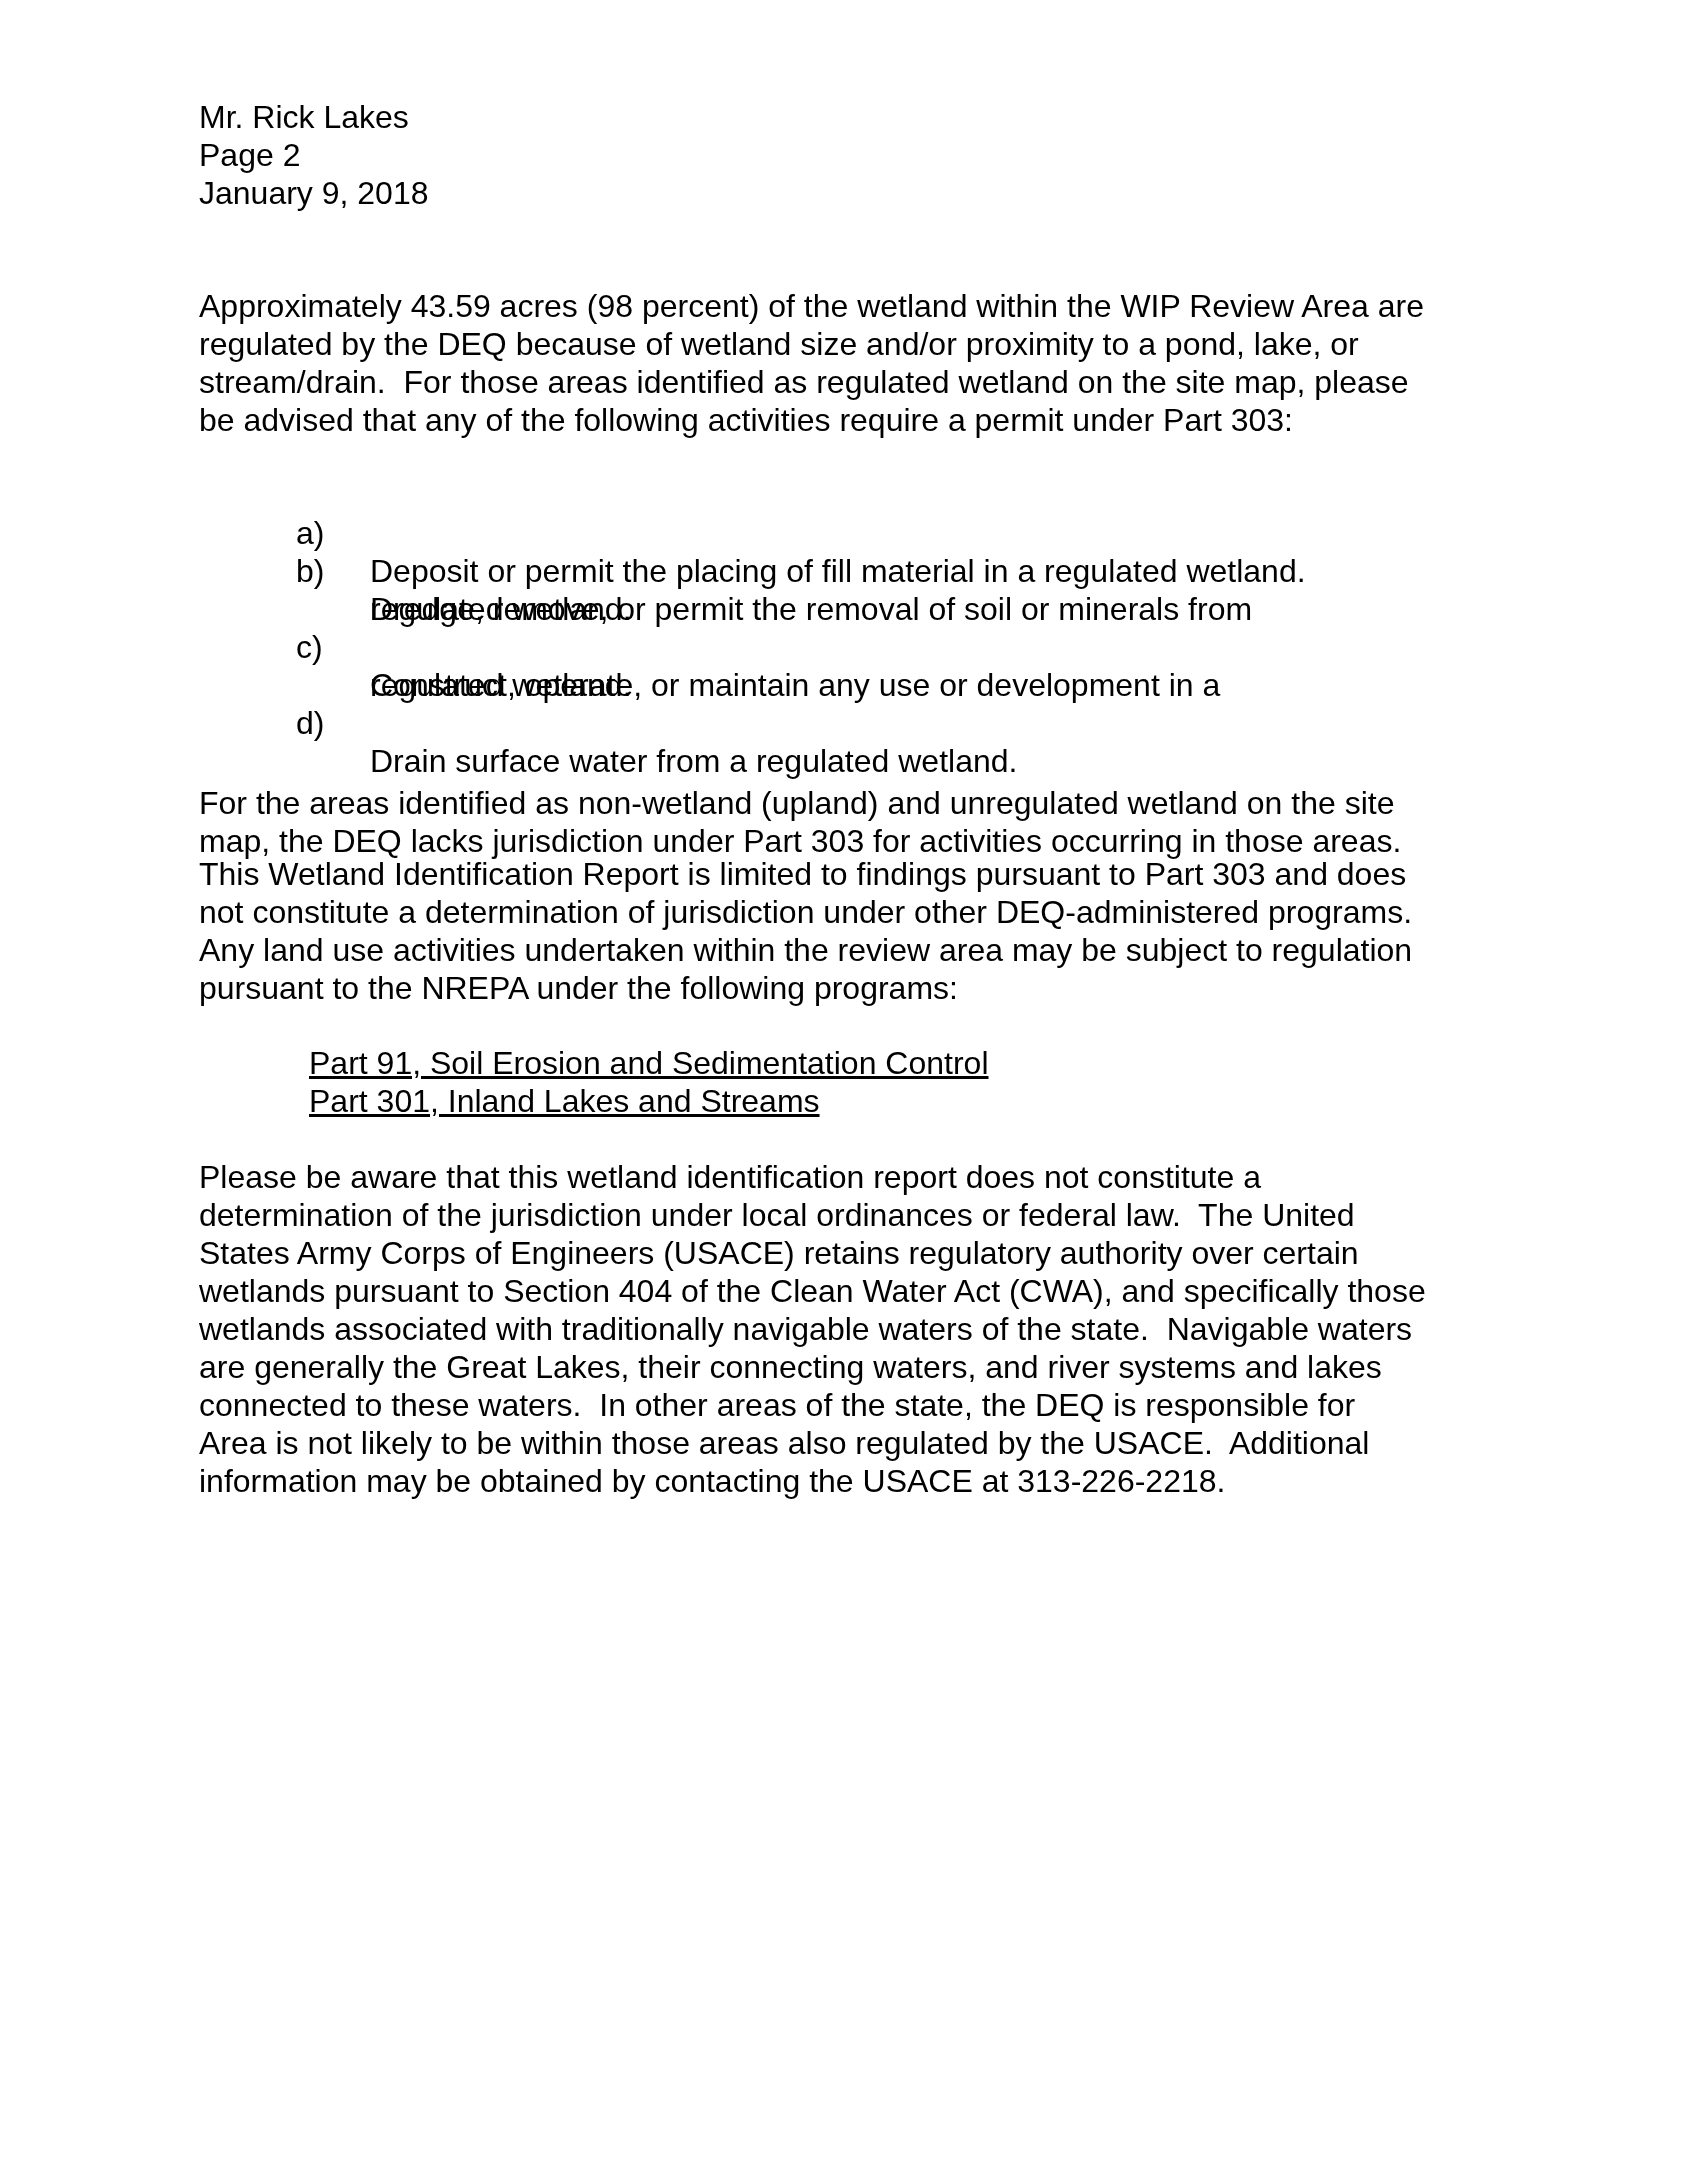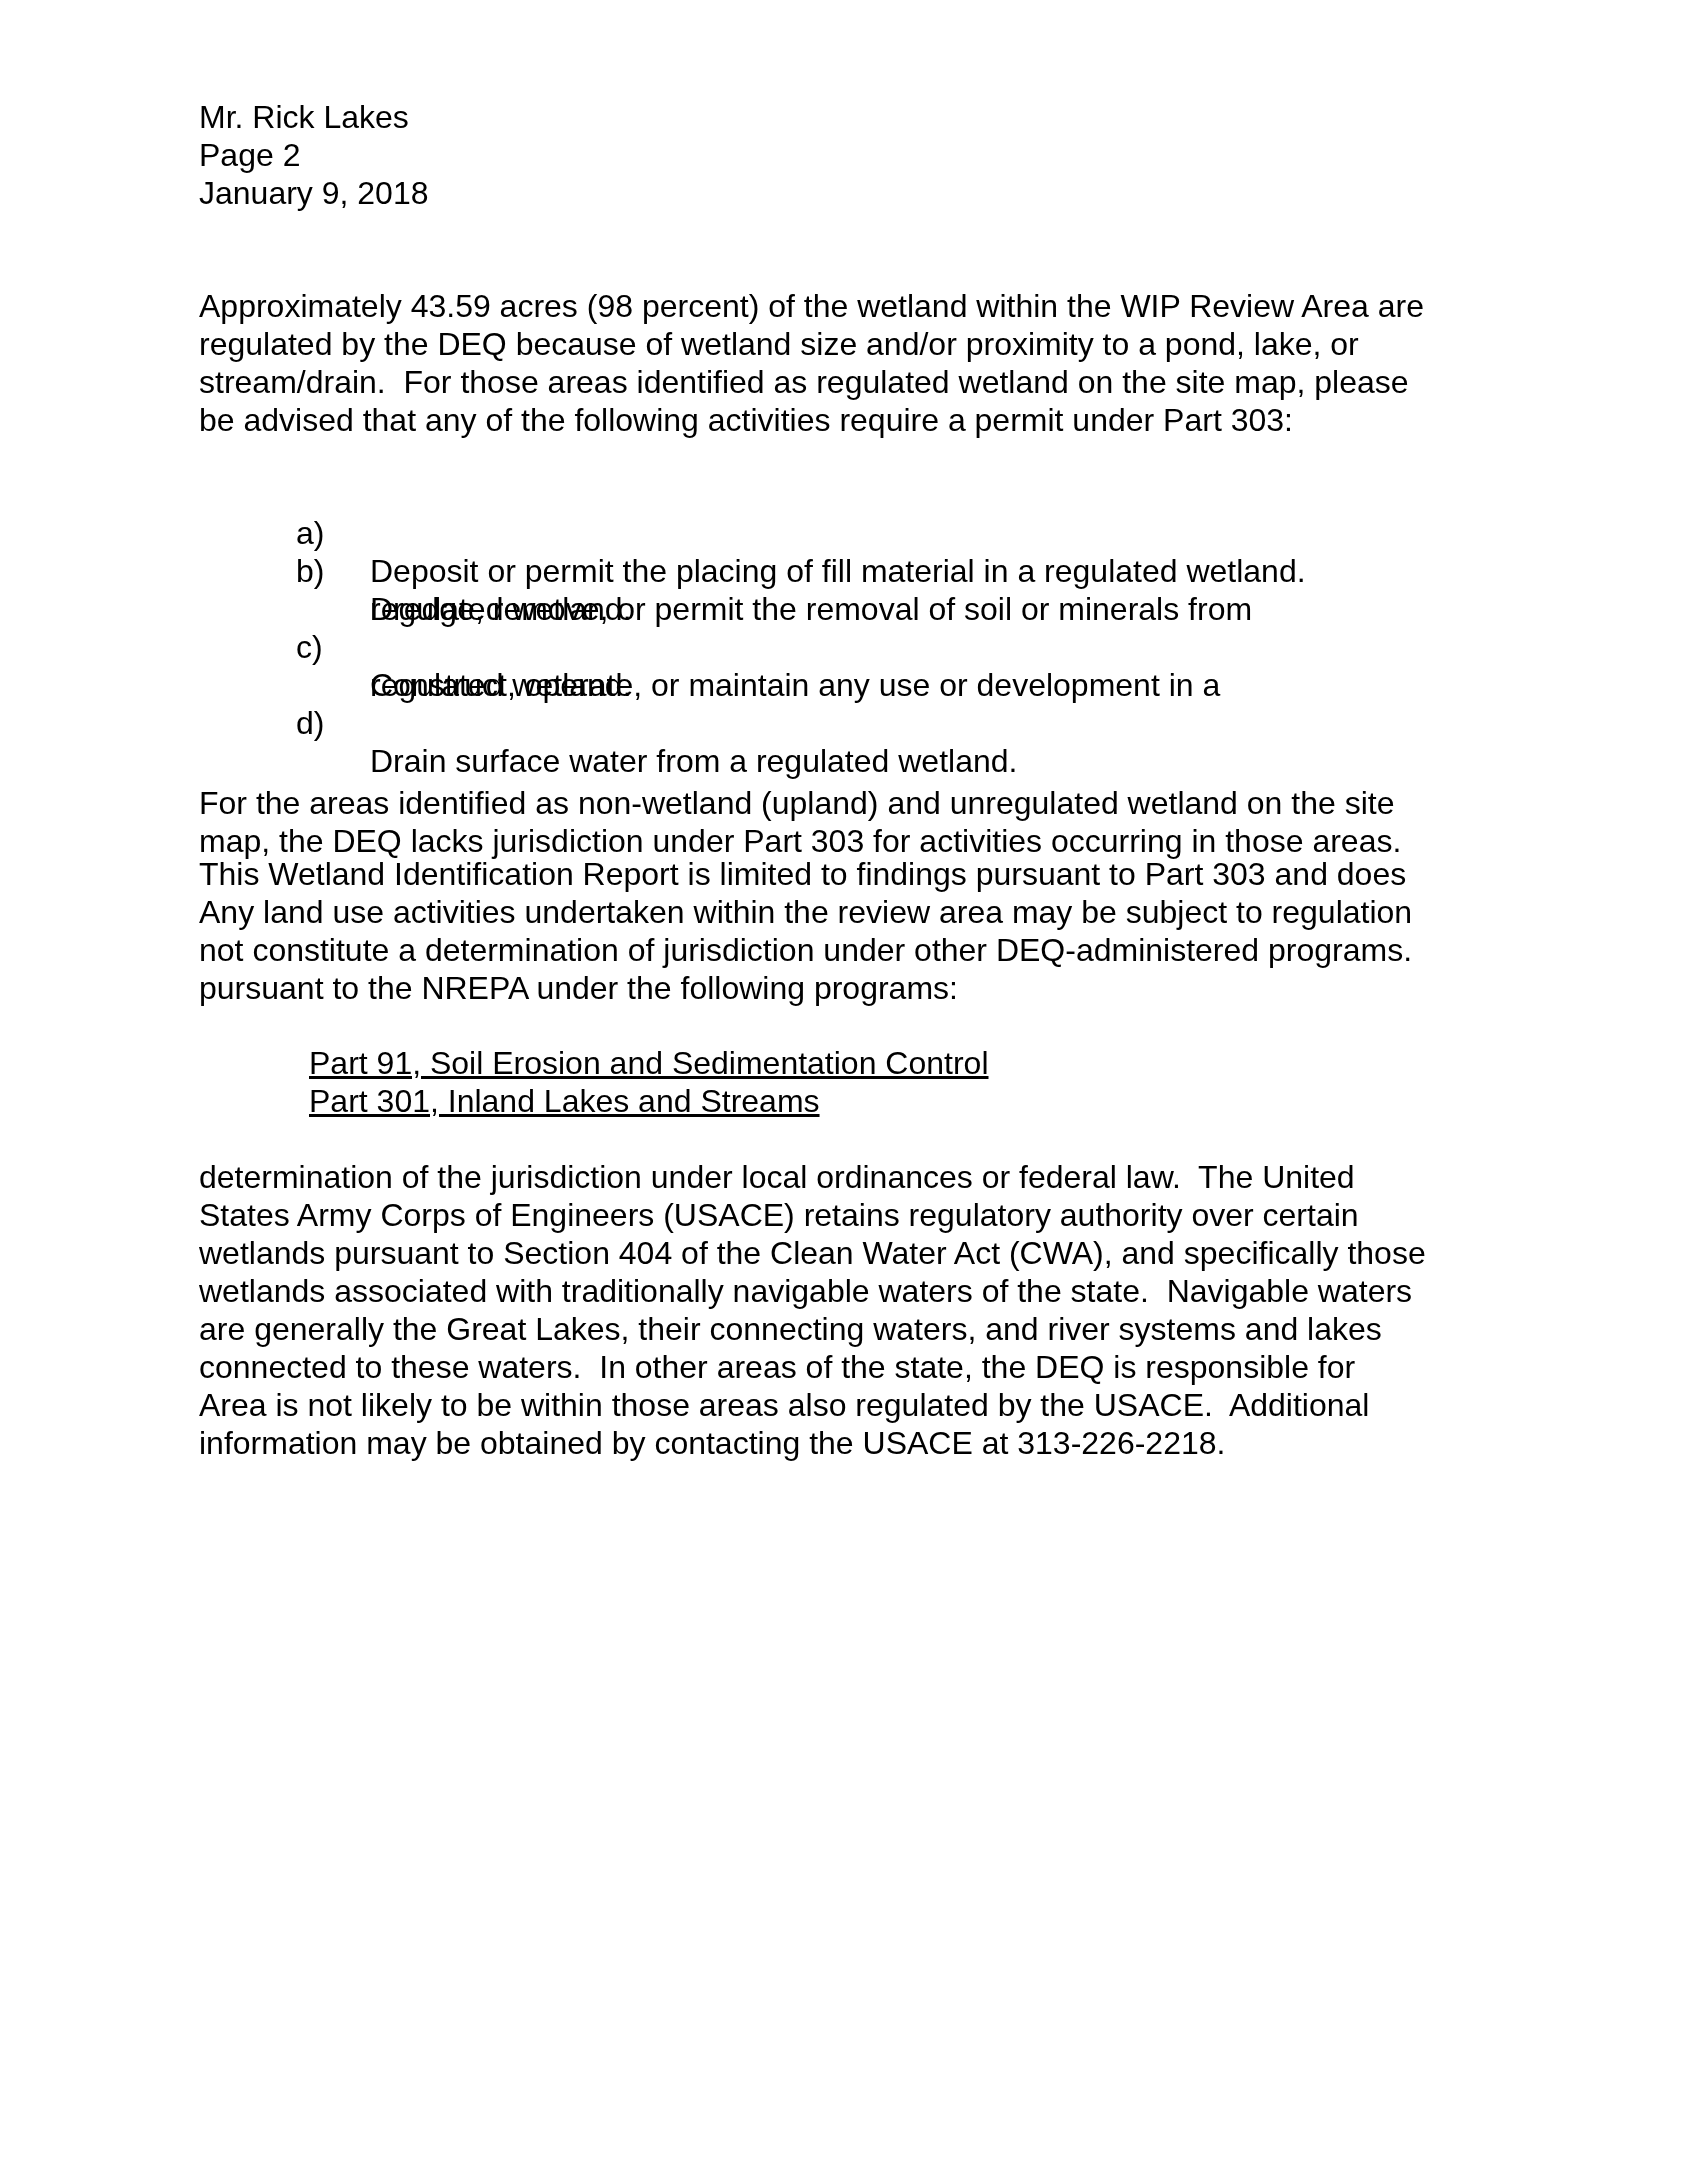--- a/index.html
+++ b/index.html
@@ -65,31 +65,32 @@
     </div>
   </div>
 
   <div class="block p2">
     <span class="line">For the areas identified as non-wetland (upland) and unregulated wetland on the site</span>
     <span class="line">map, the DEQ lacks jurisdiction under Part 303 for activities occurring in those areas.</span>
   </div>
 
   <div class="block p3">
     <span class="line">This Wetland Identification Report is limited to findings pursuant to Part 303 and does</span>
+    <span class="line">not constitute a determination of jurisdiction under other DEQ-administered programs.</span>
     <span class="line">Any land use activities undertaken within the review area may be subject to regulation</span>
-    <span class="line">not constitute a determination of jurisdiction under other DEQ-administered programs.</span>
     <span class="line">pursuant to the NREPA under the following programs:</span>
   </div>
 
   <div class="block programs">
     <span class="line">Part 91, Soil Erosion and Sedimentation Control</span>
     <span class="line">Part 301, Inland Lakes and Streams</span>
   </div>
 
   <div class="block p4">
+    <span class="line">Please be aware that this wetland identification report does not constitute a</span>
     <span class="line">determination of the jurisdiction under local ordinances or federal law.  The United</span>
     <span class="line">States Army Corps of Engineers (USACE) retains regulatory authority over certain</span>
     <span class="line">wetlands pursuant to Section 404 of the Clean Water Act (CWA), and specifically those</span>
     <span class="line">wetlands associated with traditionally navigable waters of the state.  Navigable waters</span>
     <span class="line">are generally the Great Lakes, their connecting waters, and river systems and lakes</span>
     <span class="line">connected to these waters.  In other areas of the state, the DEQ is responsible for</span>
     <span class="line">Area is not likely to be within those areas also regulated by the USACE.  Additional</span>
     <span class="line">information may be obtained by contacting the USACE at 313-226-2218.</span>
   </div>
 

